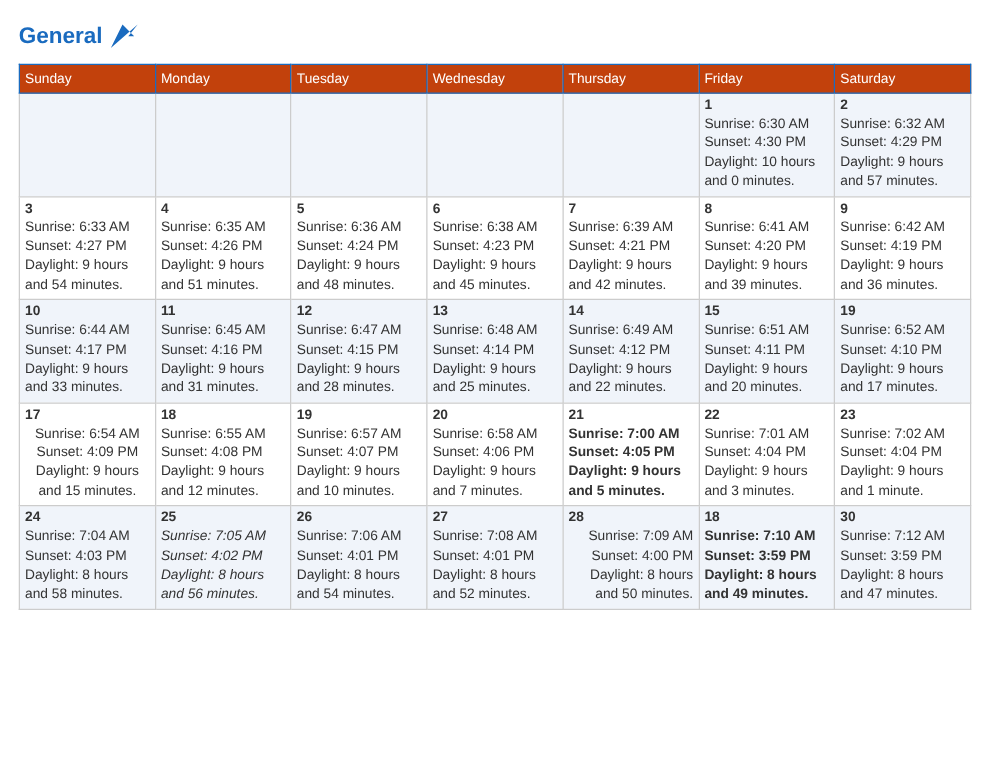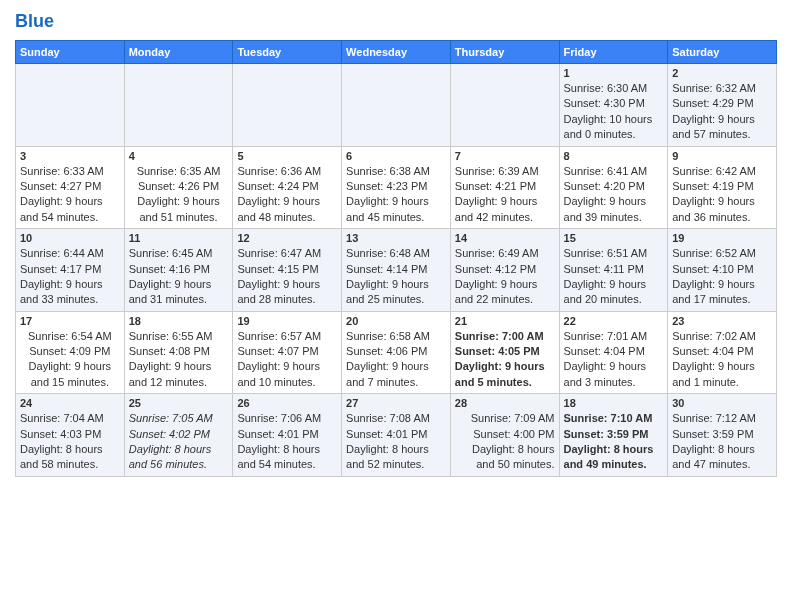--- a/index.html
+++ b/index.html
@@ -50,24 +50,24 @@
     .location {
       font-size: 14px;
       color: #555;
     }
     table {
       width: 100%;
       border-collapse: collapse;
       table-layout: fixed;
     }
     thead tr th {
-      background-color: #3b82f6;
+      background-color: #c2410c;
       color: #fff;
       font-size: 11px;
-      font-weight: bold;
+      font-weight: normal;
       padding: 5px 4px;
       text-align: left;
       border: 1px solid #1a6bbf;
     }
     tbody tr td {
       border: 1px solid #ccc;
       vertical-align: top;
       padding: 3px 4px;
       font-size: 9.5px;
       color: #333;
@@ -91,21 +91,26 @@
       color: #333;
     }
   </style>
 </head>
 <body>
 
 <div class="container">
   <div class="header">
     <div class="logo">
       <div>
-        <div style="font-size:18px;font-weight:bold;color:#1a6bbf;margin-top:-4px;">Blue</div>
+        <div style="display:flex;align-items:center;">
+          <span class="logo-text"><span>General</span></span>
+          <svg class="logo-icon" viewBox="0 0 30 30">
+            <polygon points="5,25 15,5 25,15 20,15 28,5" fill="#1a6bbf"></polygon>
+          </svg>
+        </div>
       </div>
     </div>
     <div class="title-block">
       <div class="month-title"></div>
       <div class="location"></div>
     </div>
   </div>
 
   <table>
     <thead>
@@ -144,21 +149,21 @@
         <tr>
           <td>
             <span class="day-num">3</span>
             <div class="day-info" style="white-space: pre-line;">Sunrise: 6:33 AM
 Sunset: 4:27 PM
 Daylight: 9 hours
 and 54 minutes.</div>
           </td>
           <td>
             <span class="day-num">4</span>
-            <div class="day-info" style="white-space: pre-line; text-align: center;">Sunrise: 6:35 AM
+            <div class="day-info" style="white-space: pre-line;">Sunrise: 6:35 AM
 Sunset: 4:26 PM
 Daylight: 9 hours
 and 51 minutes.</div>
           </td>
           <td>
             <span class="day-num">5</span>
             <div class="day-info" style="white-space: pre-line;">Sunrise: 6:36 AM
 Sunset: 4:24 PM
 Daylight: 9 hours
 and 48 minutes.</div>

